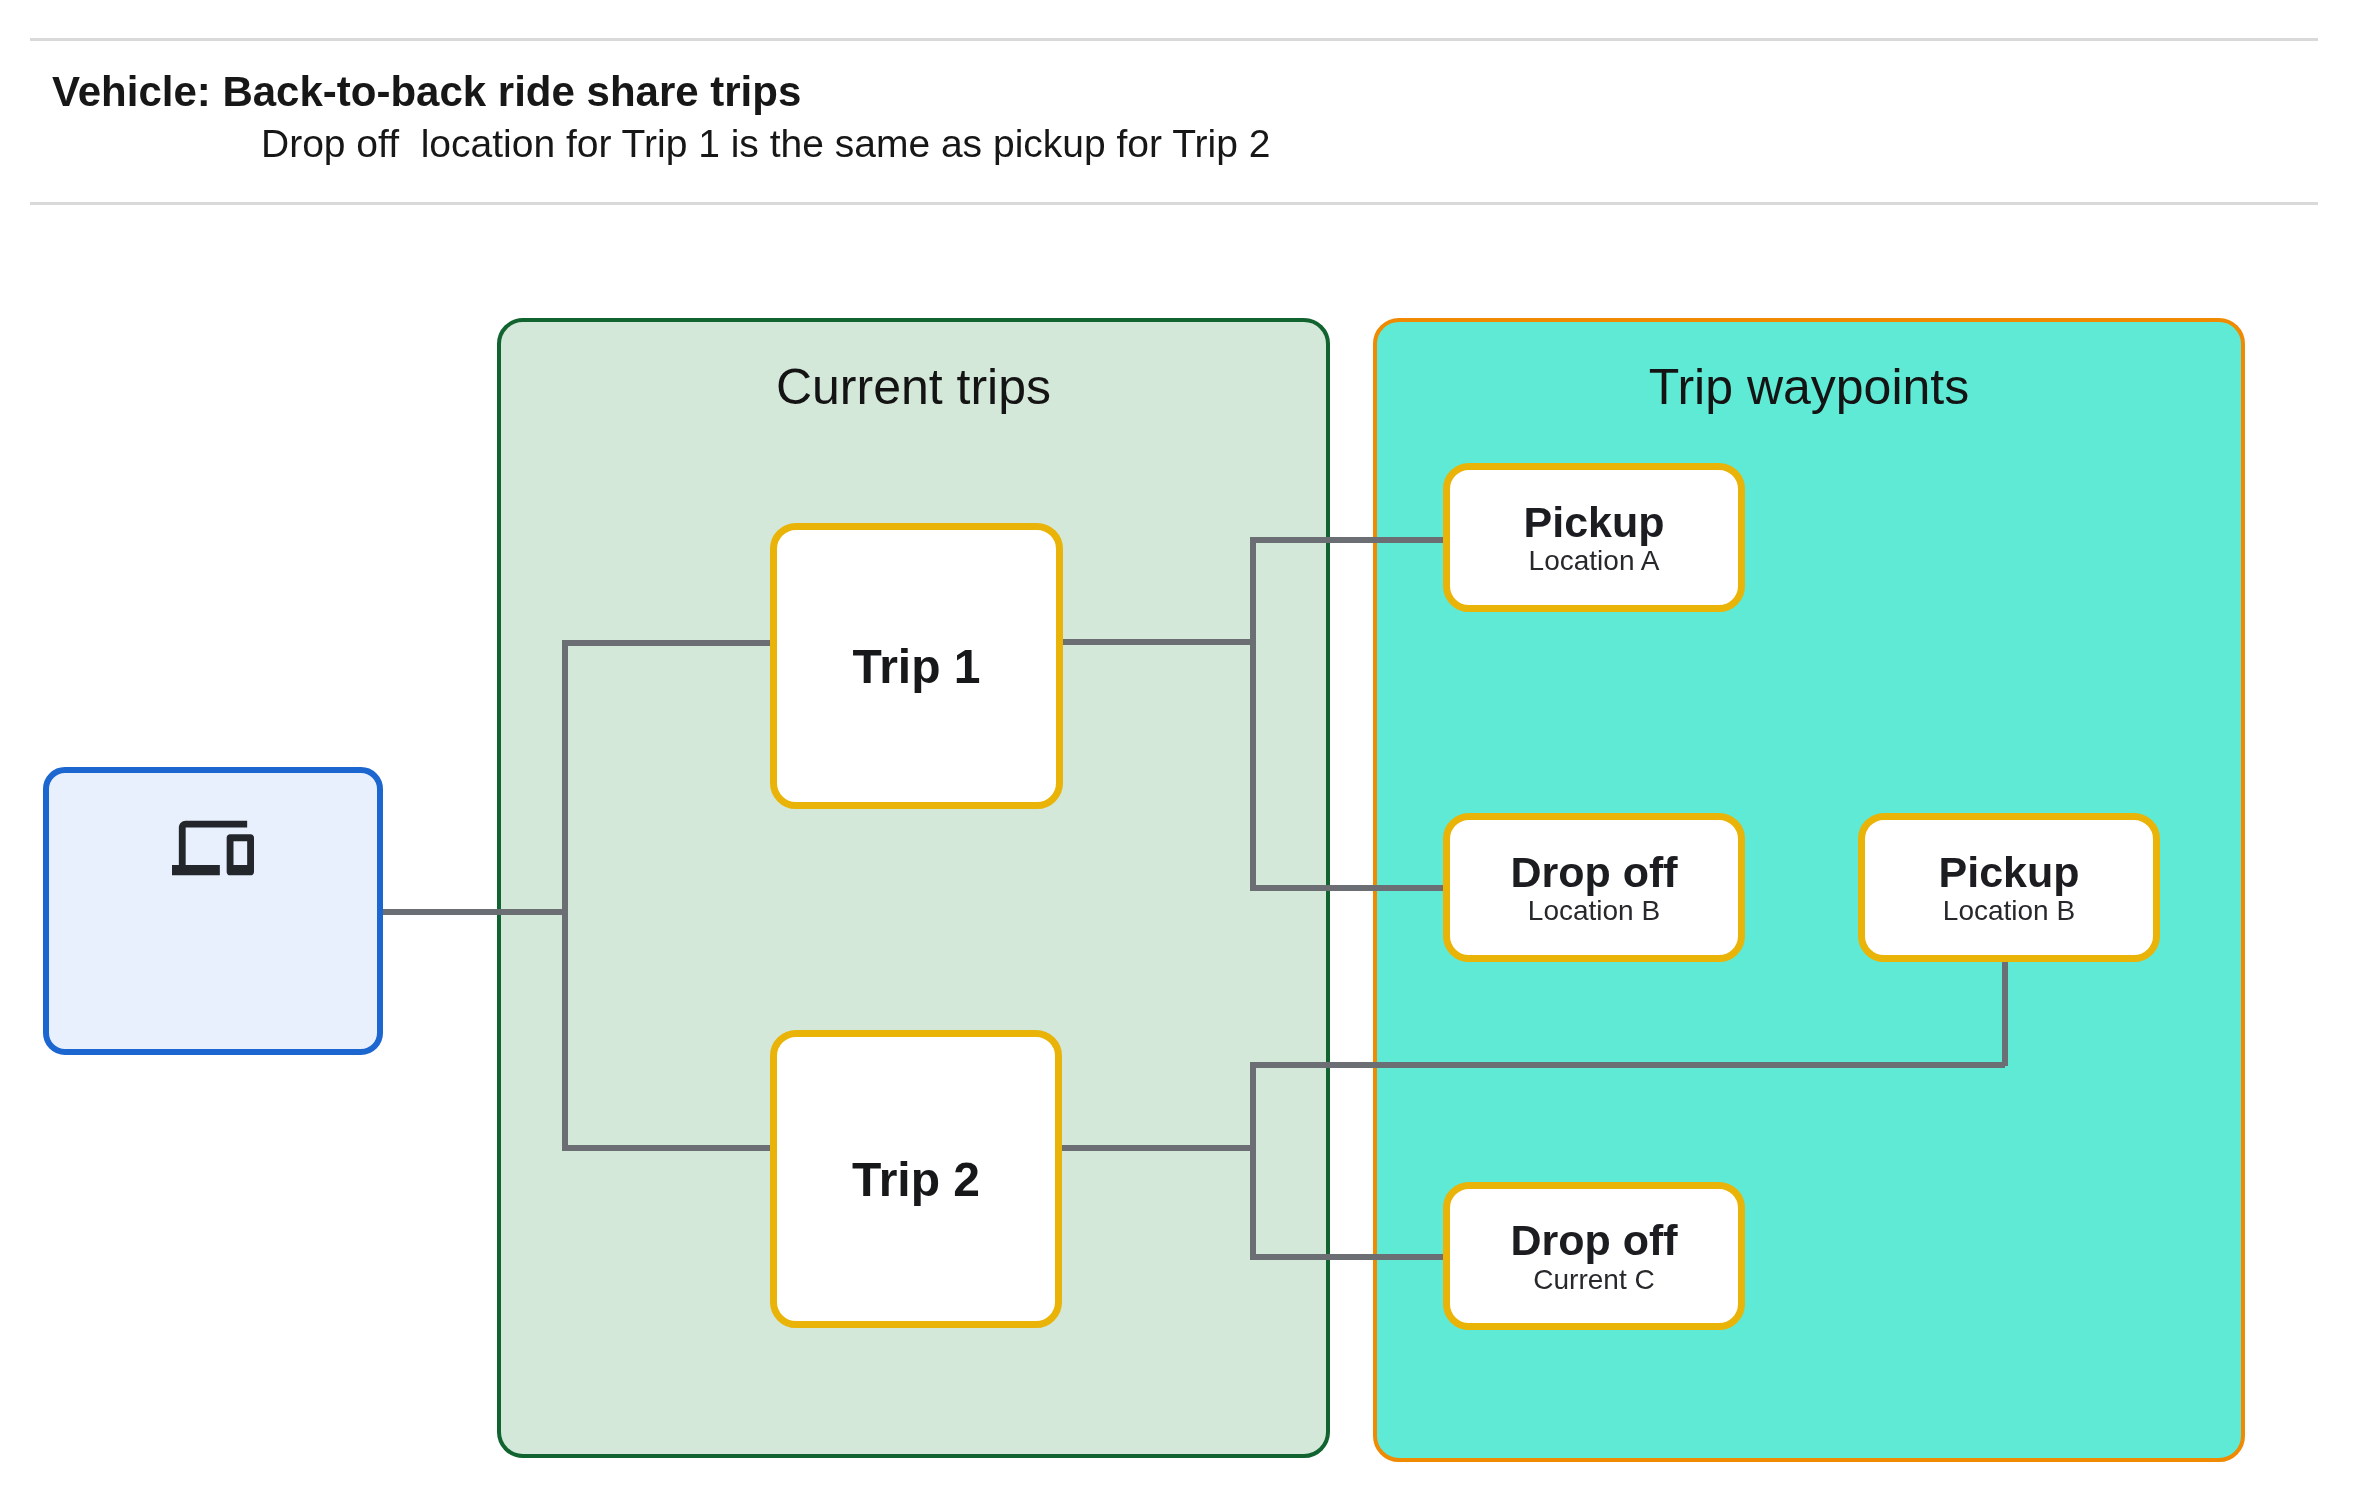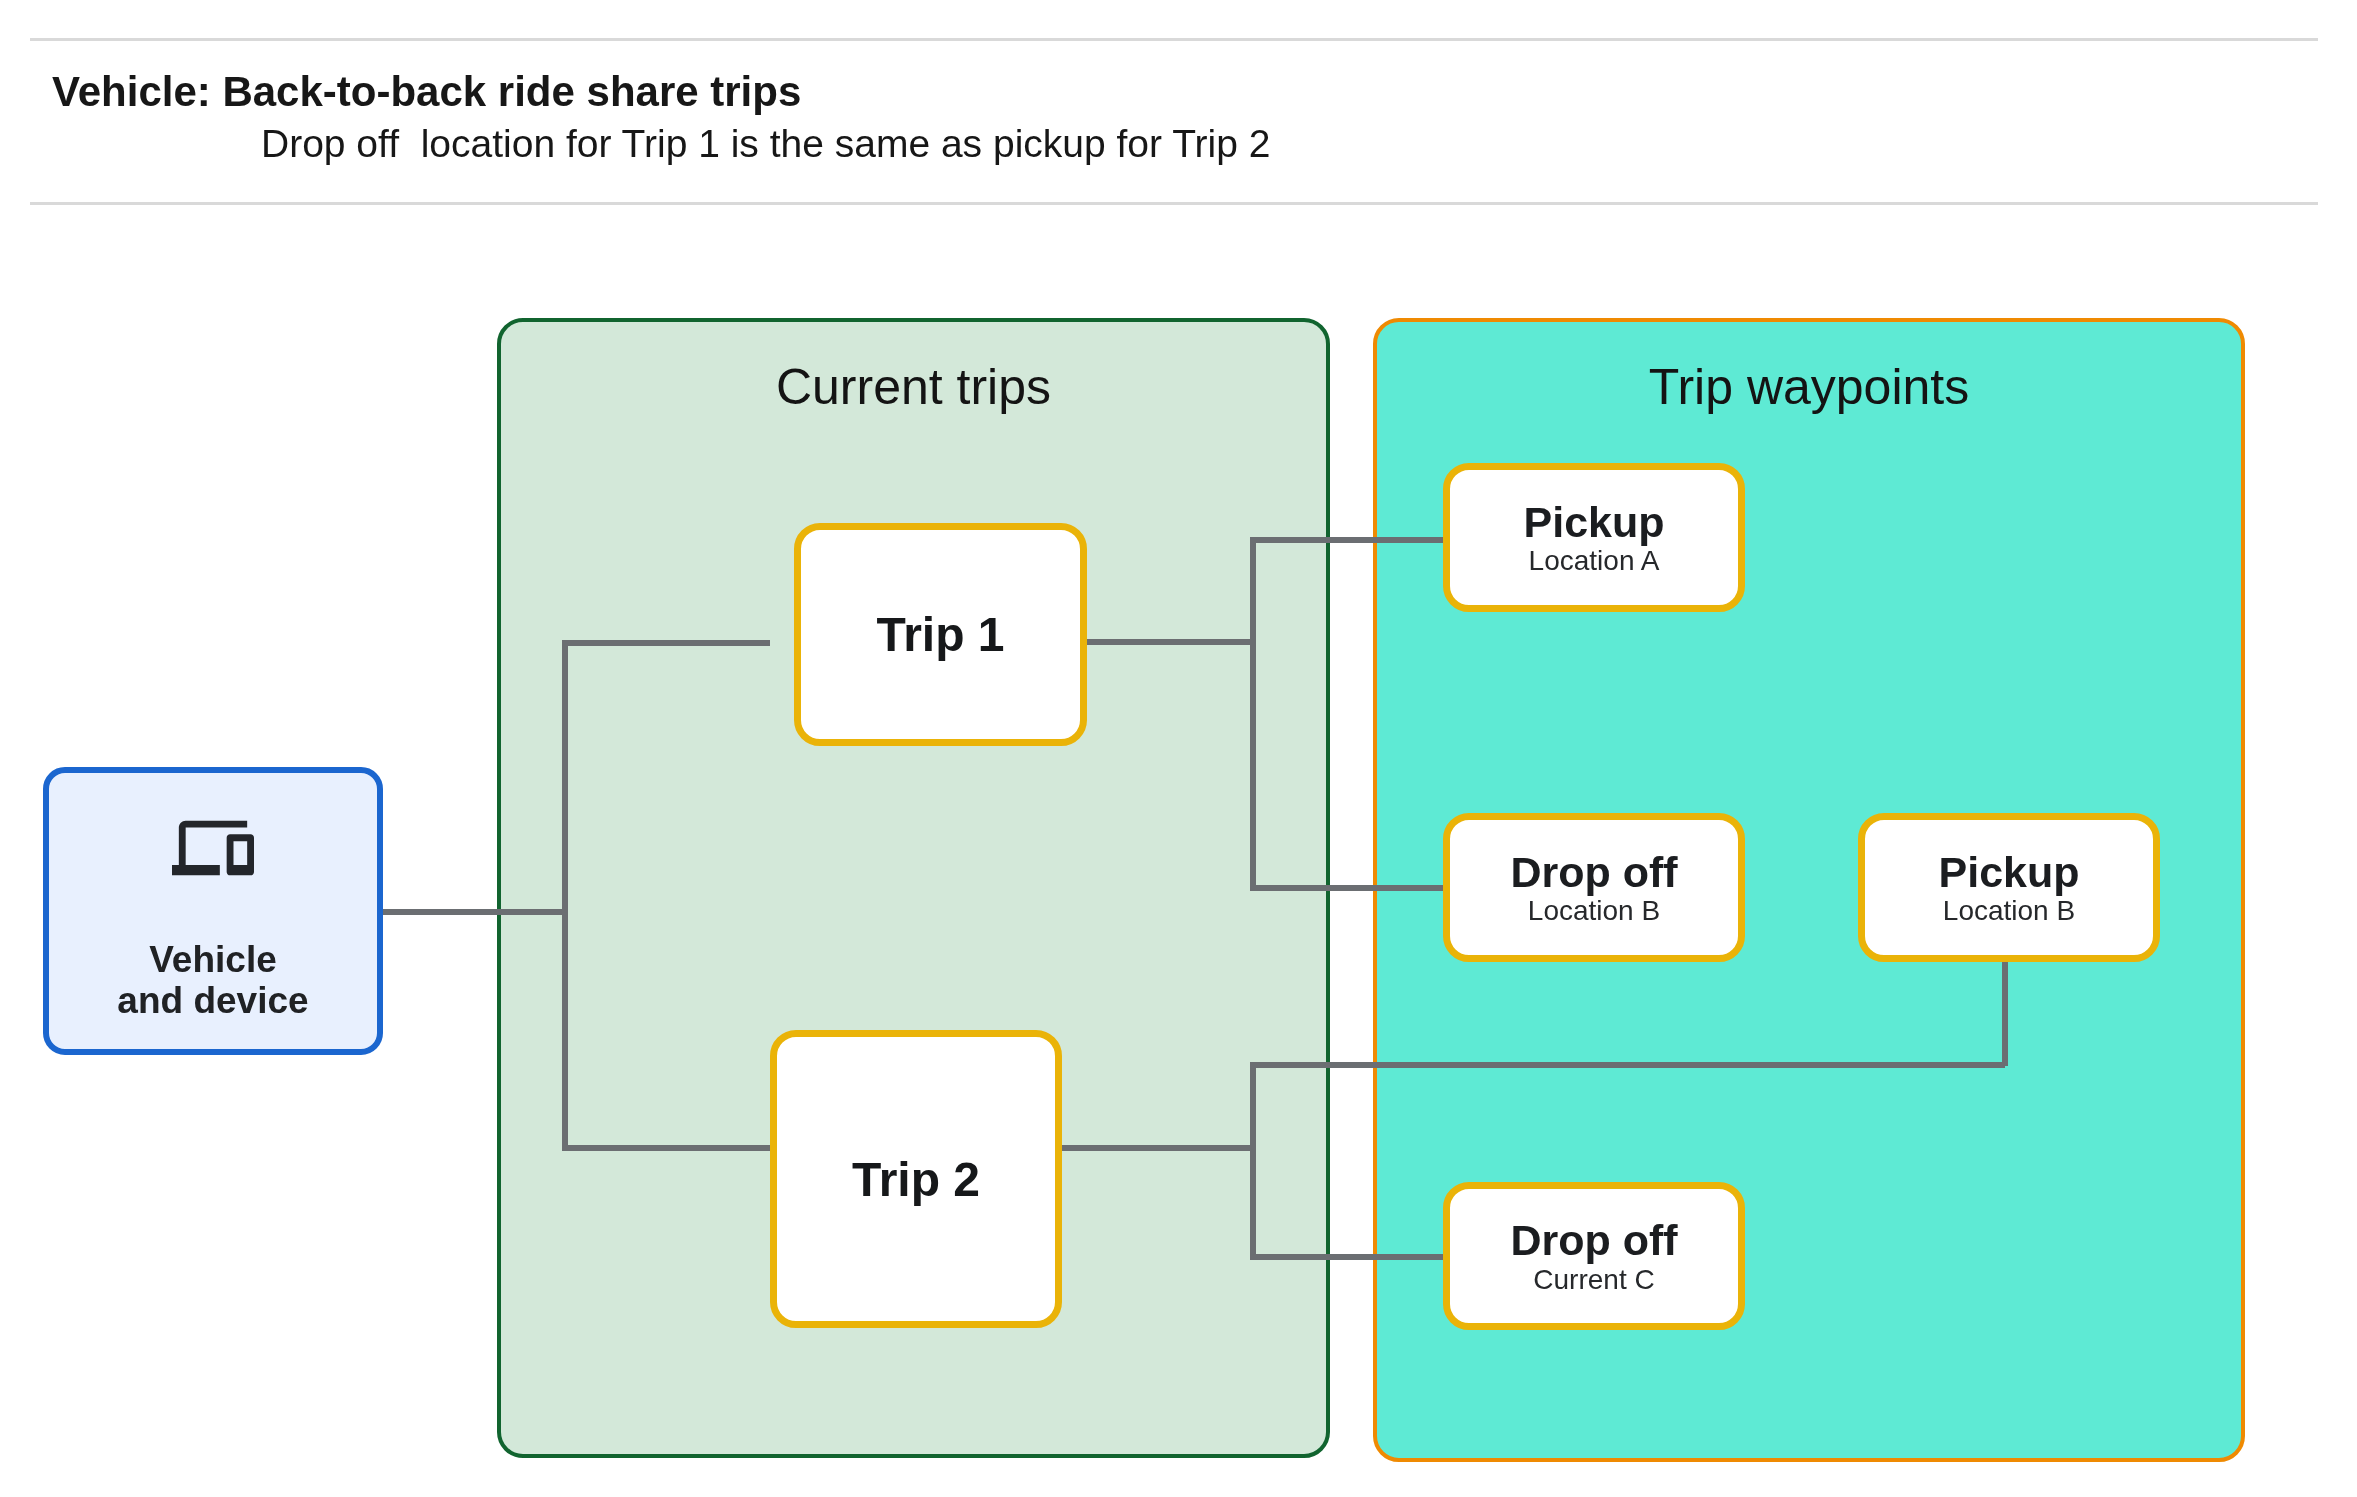--- a/index.html
+++ b/index.html
@@ -54,21 +54,21 @@
 <div class="line" style="left:1063px;top:639px;width:190px;height:6px;"></div>
 <div class="line" style="left:1250px;top:537px;width:6px;height:354px;"></div>
 <div class="line" style="left:1256px;top:537px;width:187px;height:6px;"></div>
 <div class="line" style="left:1256px;top:885px;width:187px;height:6px;"></div>
 <div class="line" style="left:1062px;top:1145px;width:191px;height:6px;"></div>
 <div class="line" style="left:1250px;top:1062px;width:6px;height:198px;"></div>
 <div class="line" style="left:1256px;top:1062px;width:749px;height:6px;"></div>
 <div class="line" style="left:2002px;top:962px;width:6px;height:104px;"></div>
 <div class="line" style="left:1256px;top:1254px;width:187px;height:6px;"></div>
 
-<div class="node" style="left:770px;top:523px;width:293px;height:223px;margin-left:24px;">
+<div class="node" style="left:770px;top:523px;width:293px;height:286px;">
   <div class="trip-label">Trip 1</div>
 </div>
 <div class="node" style="left:770px;top:1030px;width:292px;height:298px;">
   <div class="trip-label">Trip 2</div>
 </div>
 
 <div class="node" style="left:1443px;top:463px;width:302px;height:149px;">
   <div class="primary">Pickup</div>
   <div class="secondary">Location A</div>
 </div>
@@ -84,14 +84,13 @@
   <div class="primary">Drop off</div>
   <div class="secondary">Current C</div>
 </div>
 
 <div class="vehicle">
   <div class="icon-wrap">
     <svg width="82" height="82" viewBox="0 0 24 24" aria-hidden="true">
       <path fill="#23262b" d="M4 6h18V4H4c-1.1 0-2 .9-2 2v11H0v3h14v-3H4V6zm19 2h-6c-.55 0-1 .45-1 1v10c0 .55.45 1 1 1h6c.55 0 1-.45 1-1V9c0-.55-.45-1-1-1zm-1 9h-4v-7h4v7z"></path>
     </svg>
   </div>
-  <div class="label"><span>Vehicle</span><br><span>and device</span></div>
 </div>
 
 </body></html>

